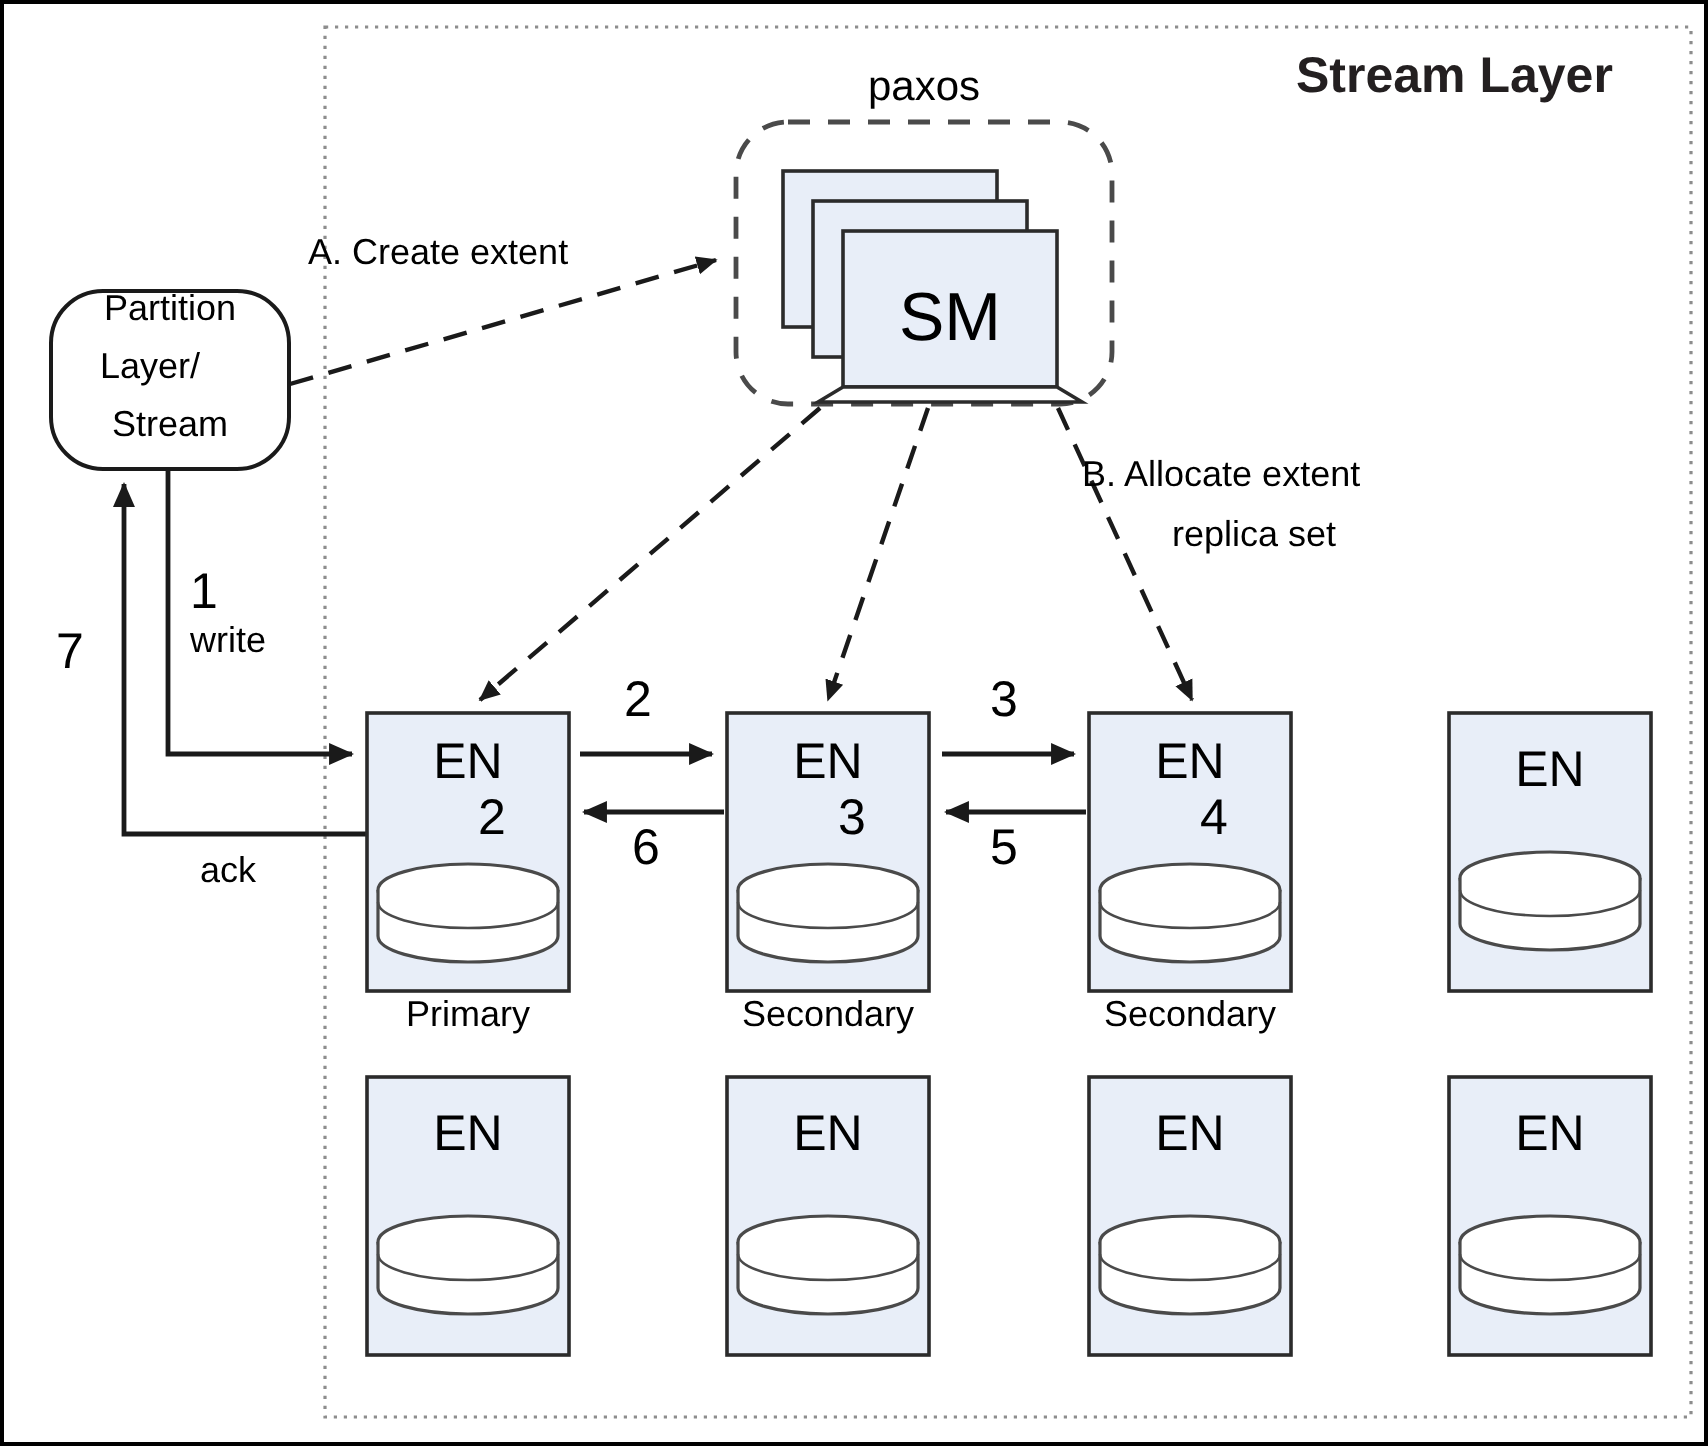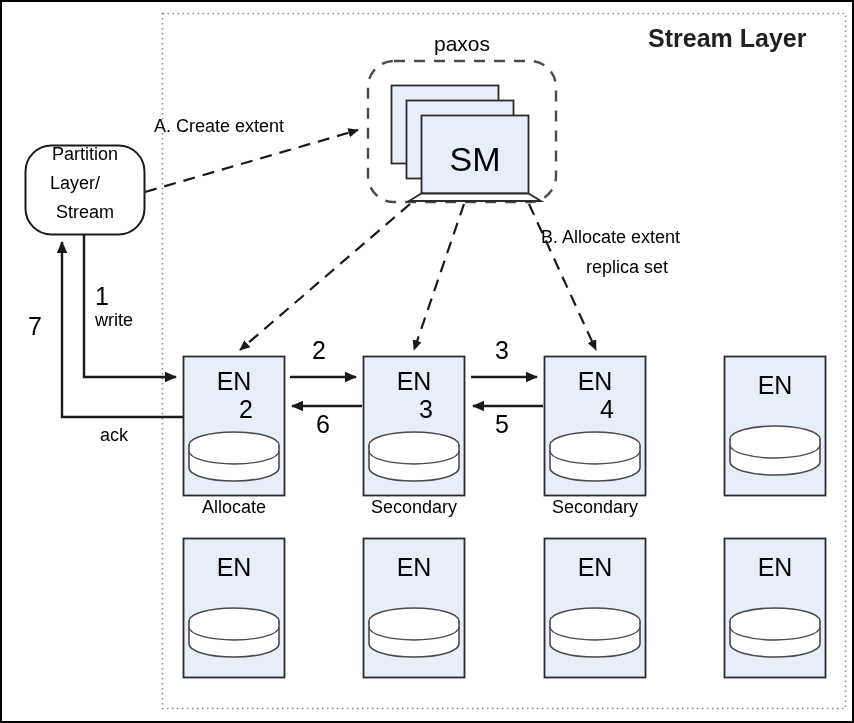--- a/index.html
+++ b/index.html
@@ -190,21 +190,21 @@
   <div class="txt label-num" style="left:26px; top:310px;">7</div>
   <div class="txt label-med" style="left:98px; top:423px;">ack</div>
 
   <div class="txt label-num" style="left:310px; top:334px;">2</div>
   <div class="txt label-num" style="left:314px; top:408px;">6</div>
   <div class="txt label-num" style="left:493px; top:334px;">3</div>
   <div class="txt label-num" style="left:493px; top:408px;">5</div>
 
   <div class="txt en-text center" style="left:181px; top:365px; width:102px;">EN</div>
   <div class="txt label-num" style="left:237px; top:393px;">2</div>
-  <div class="txt label-med center" style="left:171px; top:495px; width:122px;">Allocate</div>
+  <div class="txt label-med center" style="left:171px; top:495px; width:122px;">Primary</div>
 
   <div class="txt en-text center" style="left:361px; top:365px; width:102px;">EN</div>
   <div class="txt label-num" style="left:417px; top:393px;">3</div>
   <div class="txt label-med center" style="left:347px; top:495px; width:130px;">Secondary</div>
 
   <div class="txt en-text center" style="left:542px; top:365px; width:102px;">EN</div>
   <div class="txt label-num" style="left:598px; top:393px;">4</div>
   <div class="txt label-med center" style="left:528px; top:495px; width:130px;">Secondary</div>
 
   <div class="txt en-text center" style="left:722px; top:369px; width:102px;">EN</div>

